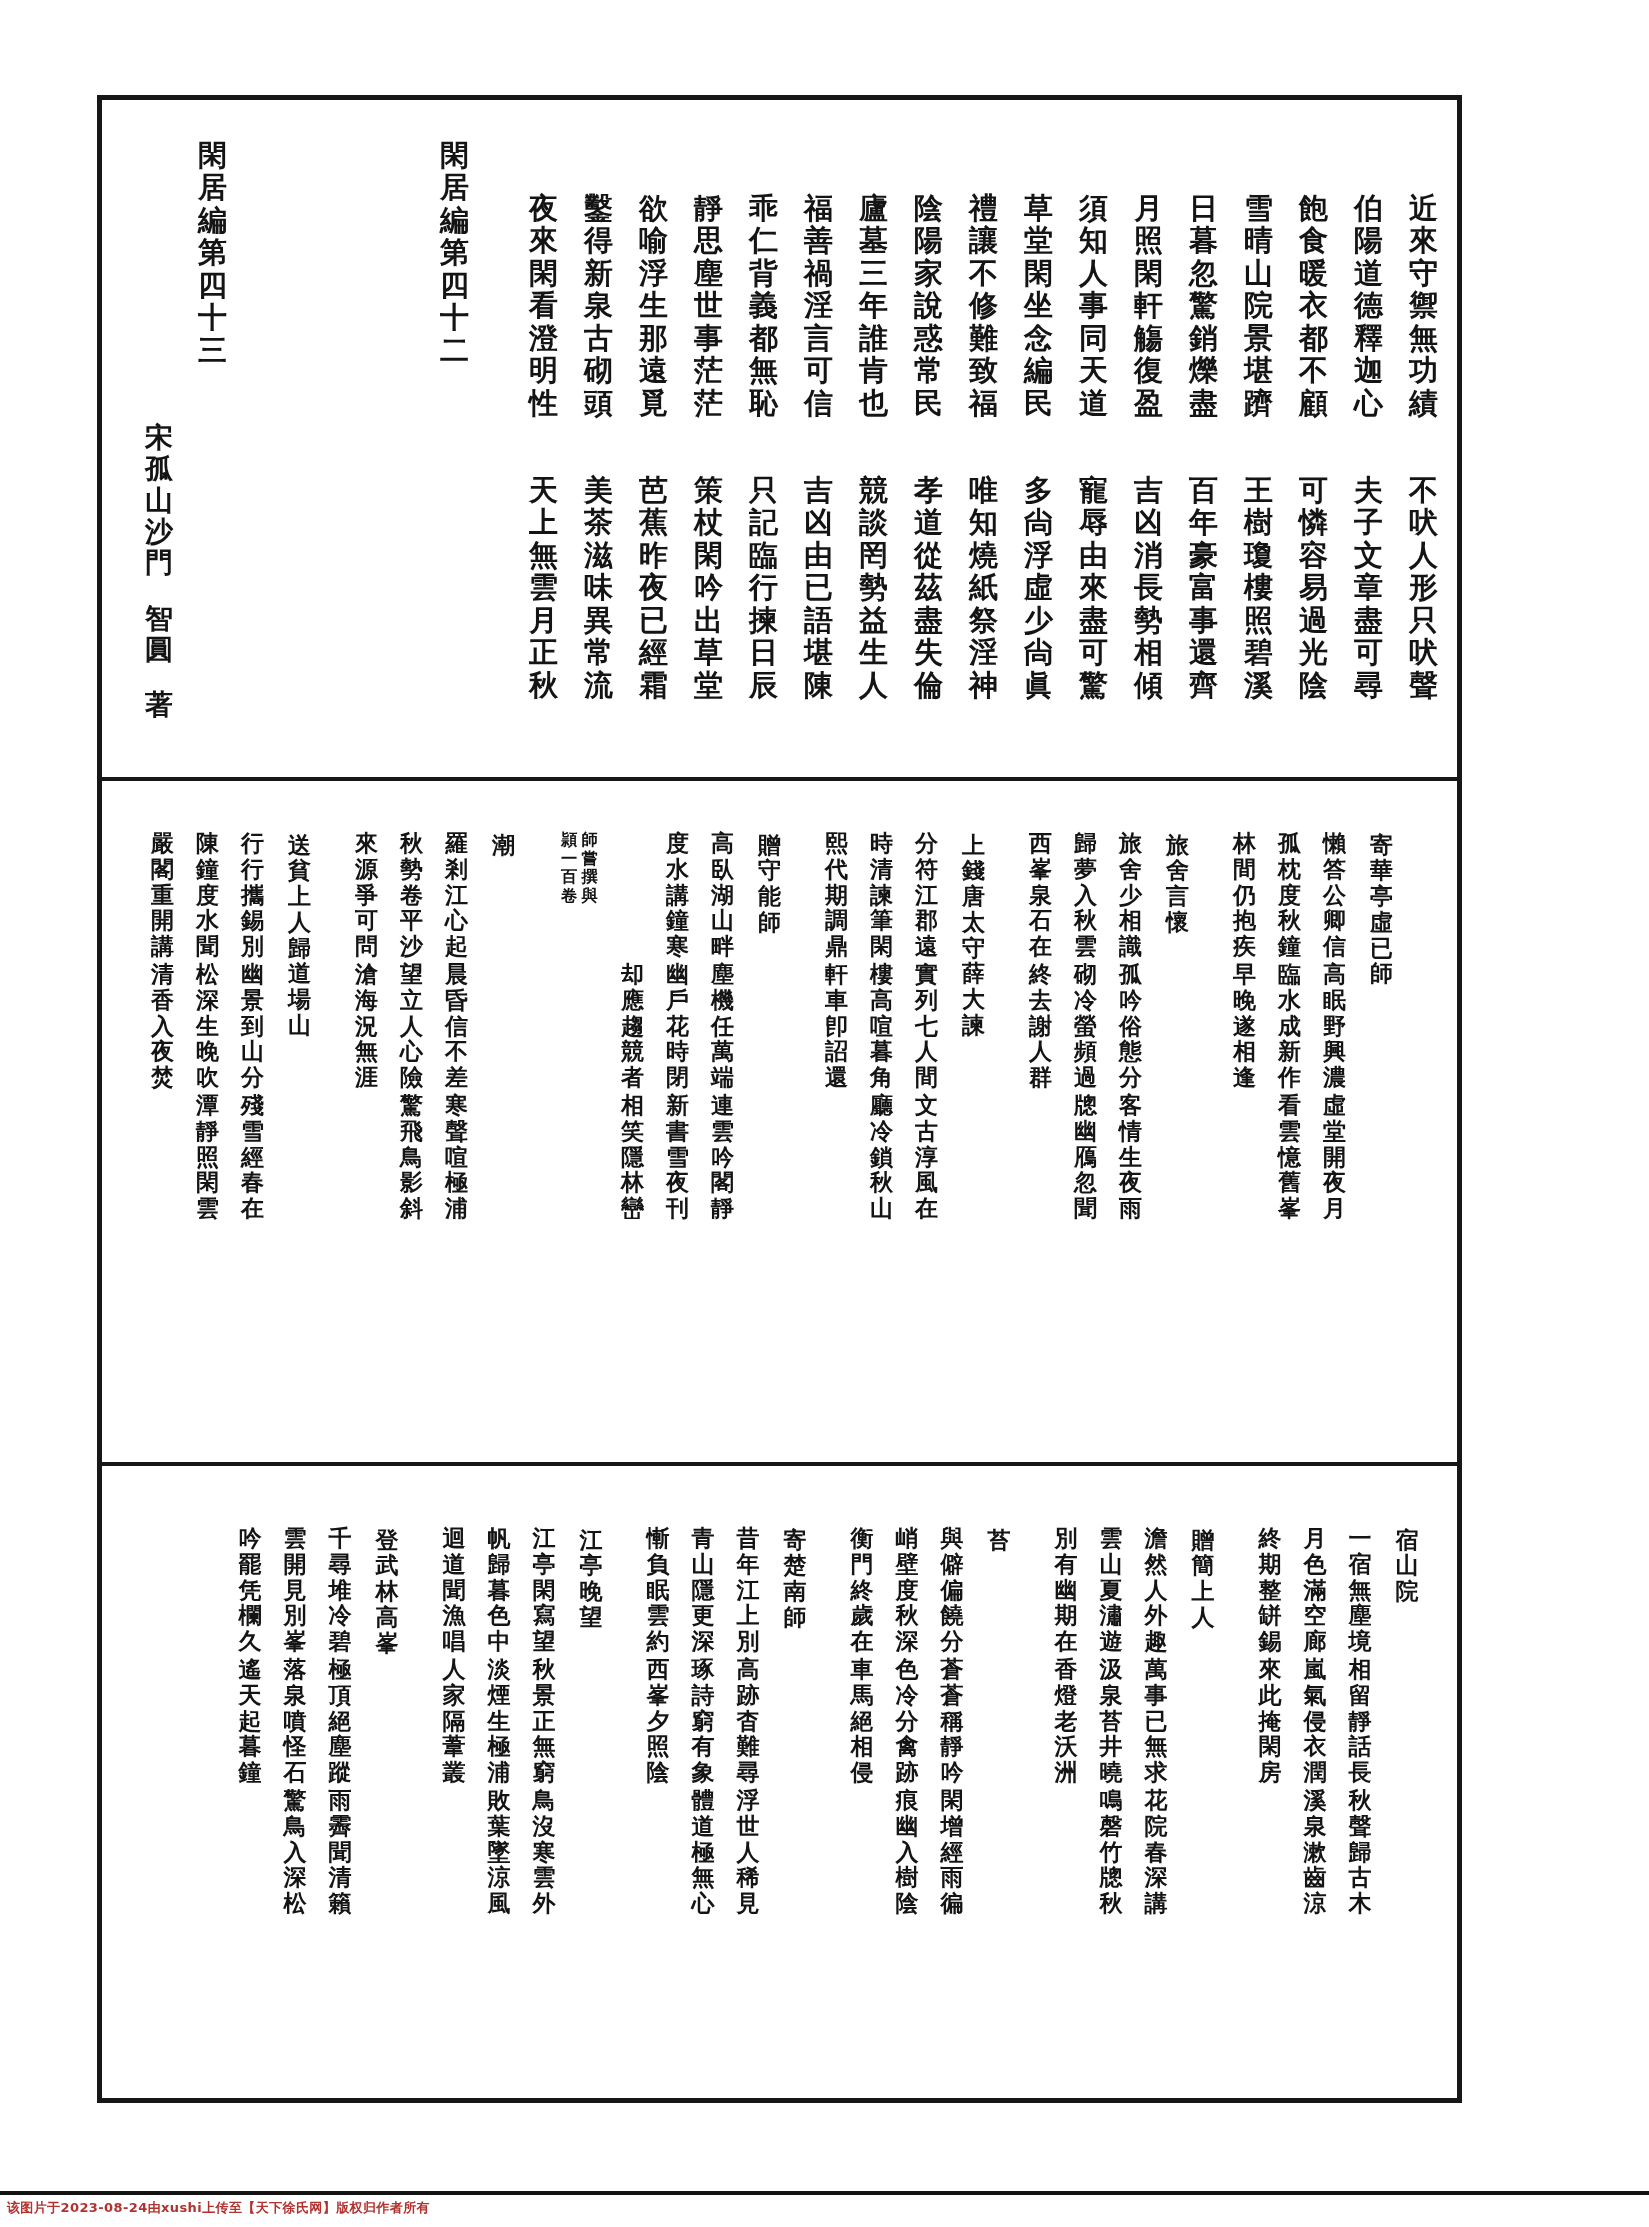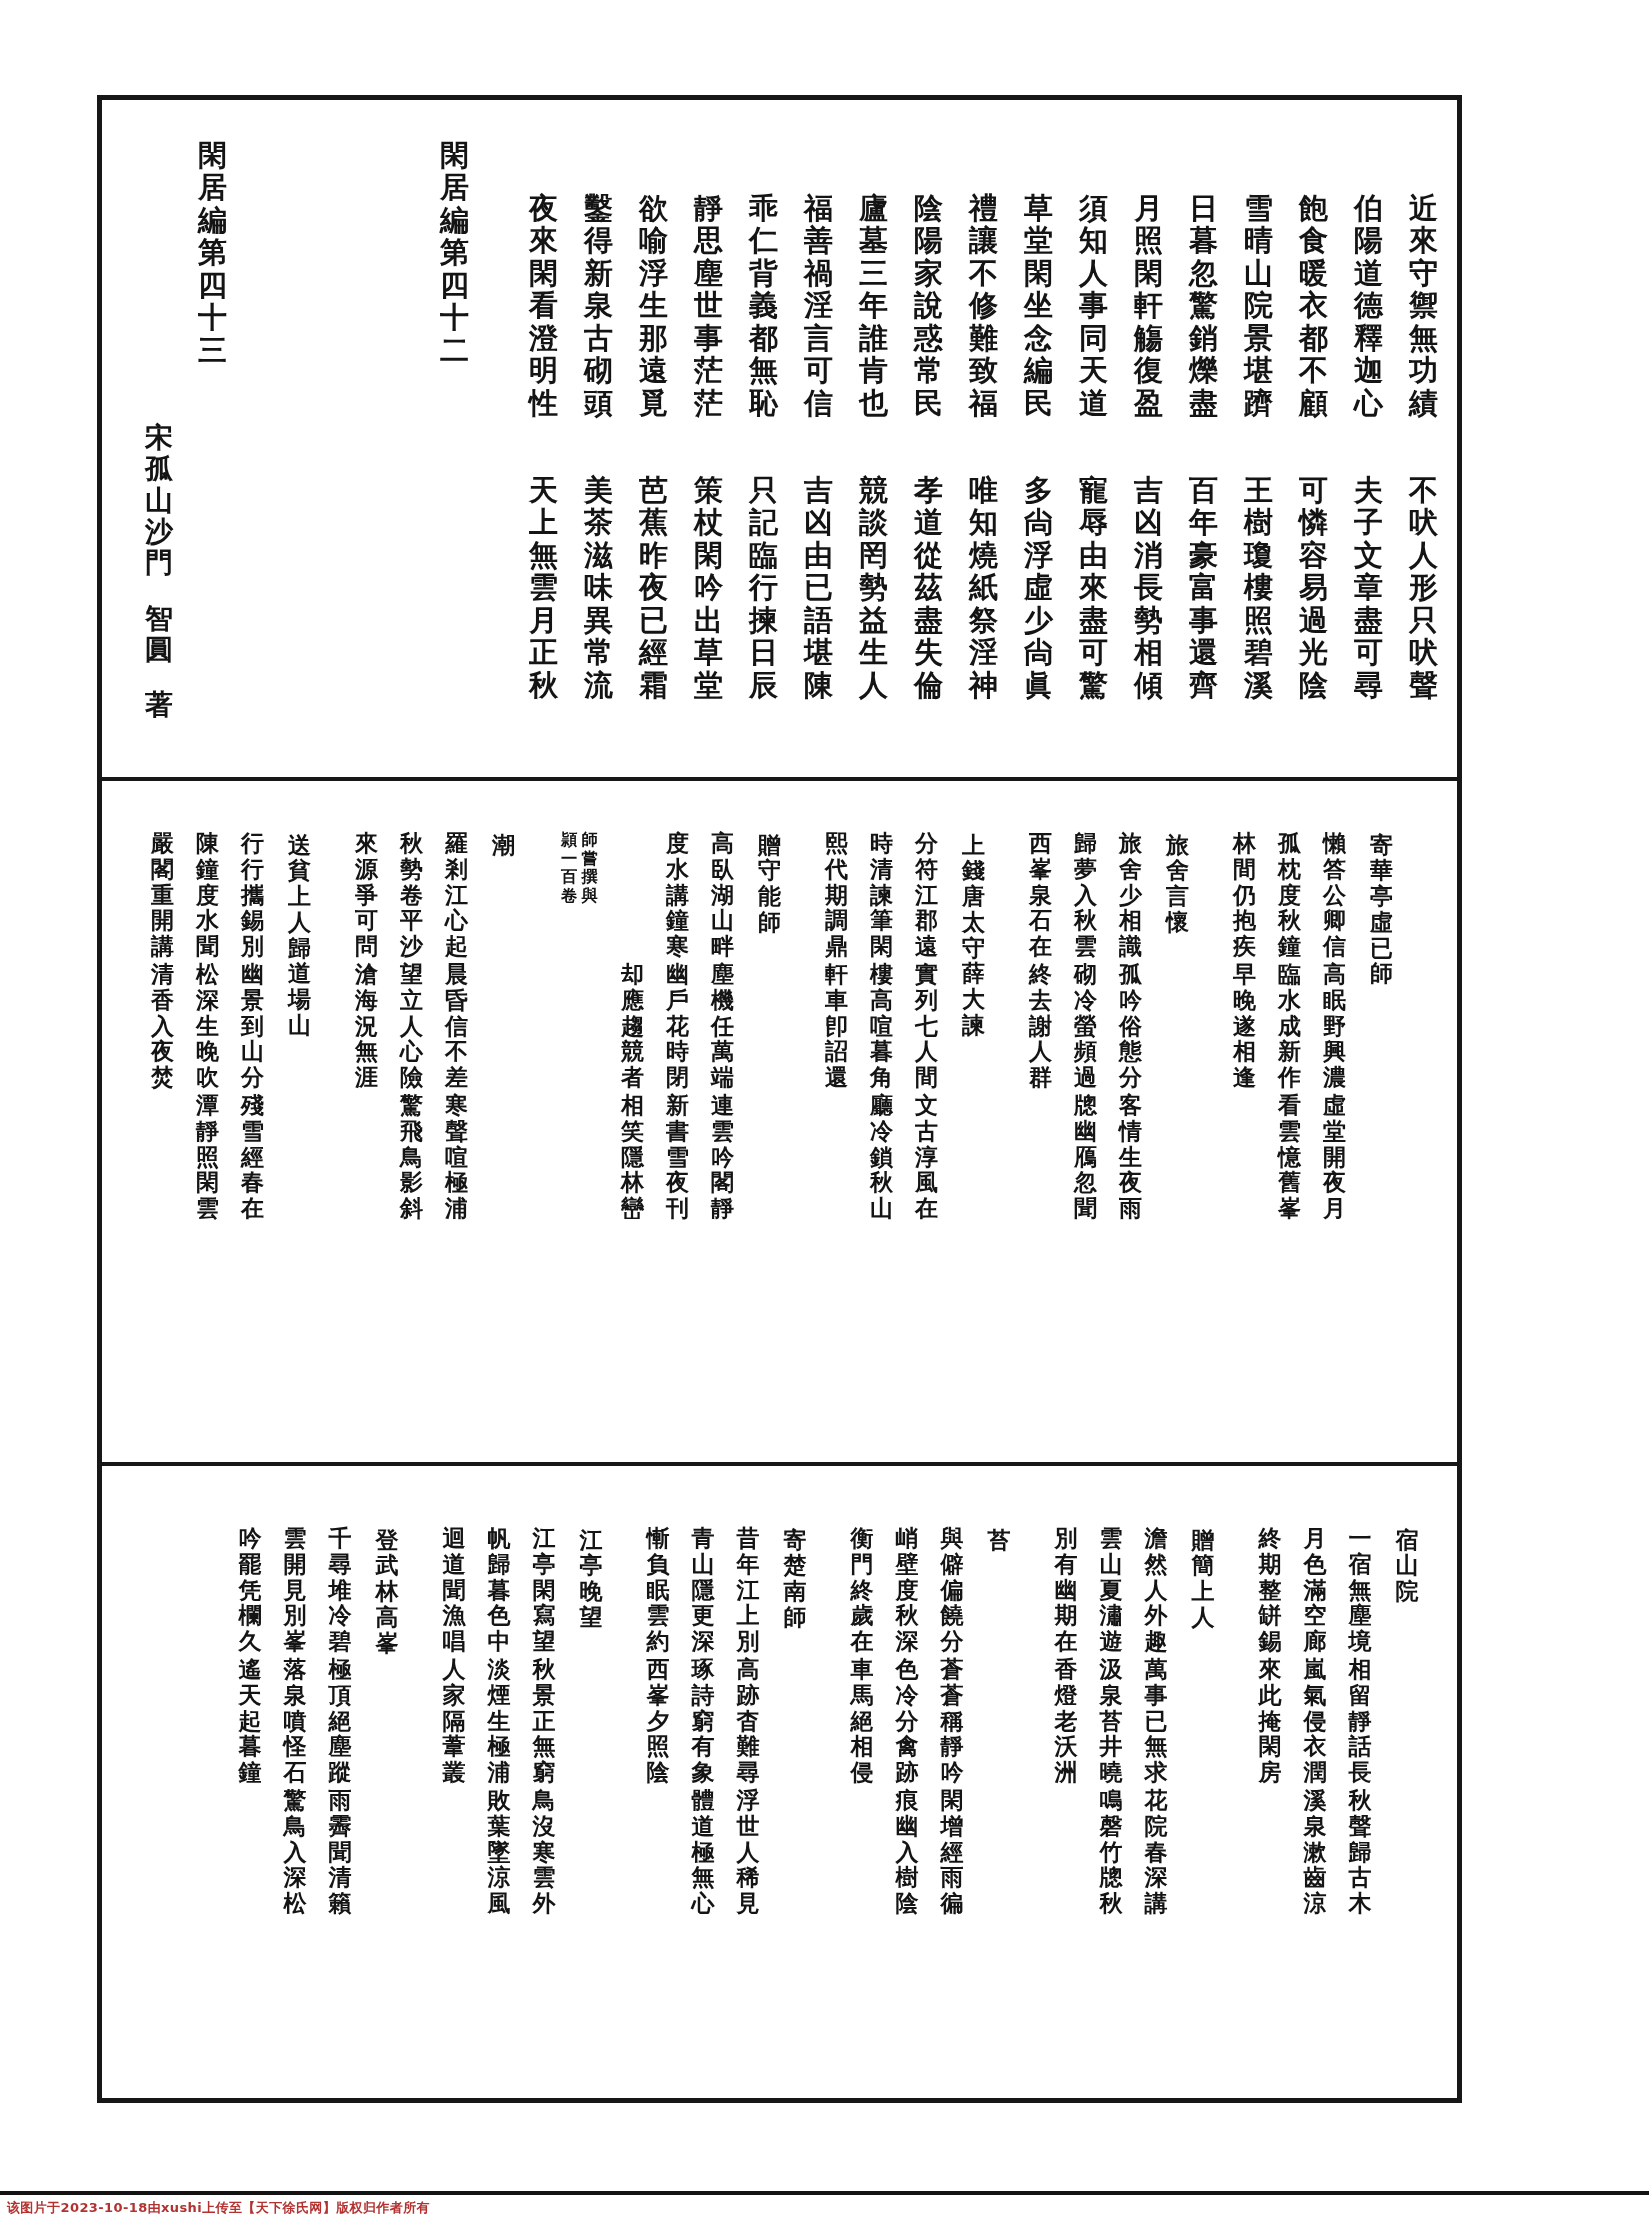--- a/index.html
+++ b/index.html
@@ -1284,16 +1284,16 @@
           <div class="slot"></div>
         </div>
       </div>
   </div>
 
   <div class="gutter" id="gut-num"></div>
   <div class="gutter" id="gut-title"></div>
   <div class="gutter" id="gut-page"></div>
 
   <div class="bottom-bar"></div>
-  <div class="watermark">该图片于2023-10-18由xushi上传至【天下徐氏网】版权归作者所有</div>
+  <div class="watermark">该图片于2023-08-24由xushi上传至【天下徐氏网】版权归作者所有</div>
 
 </div>
 
 
 </body></html>

